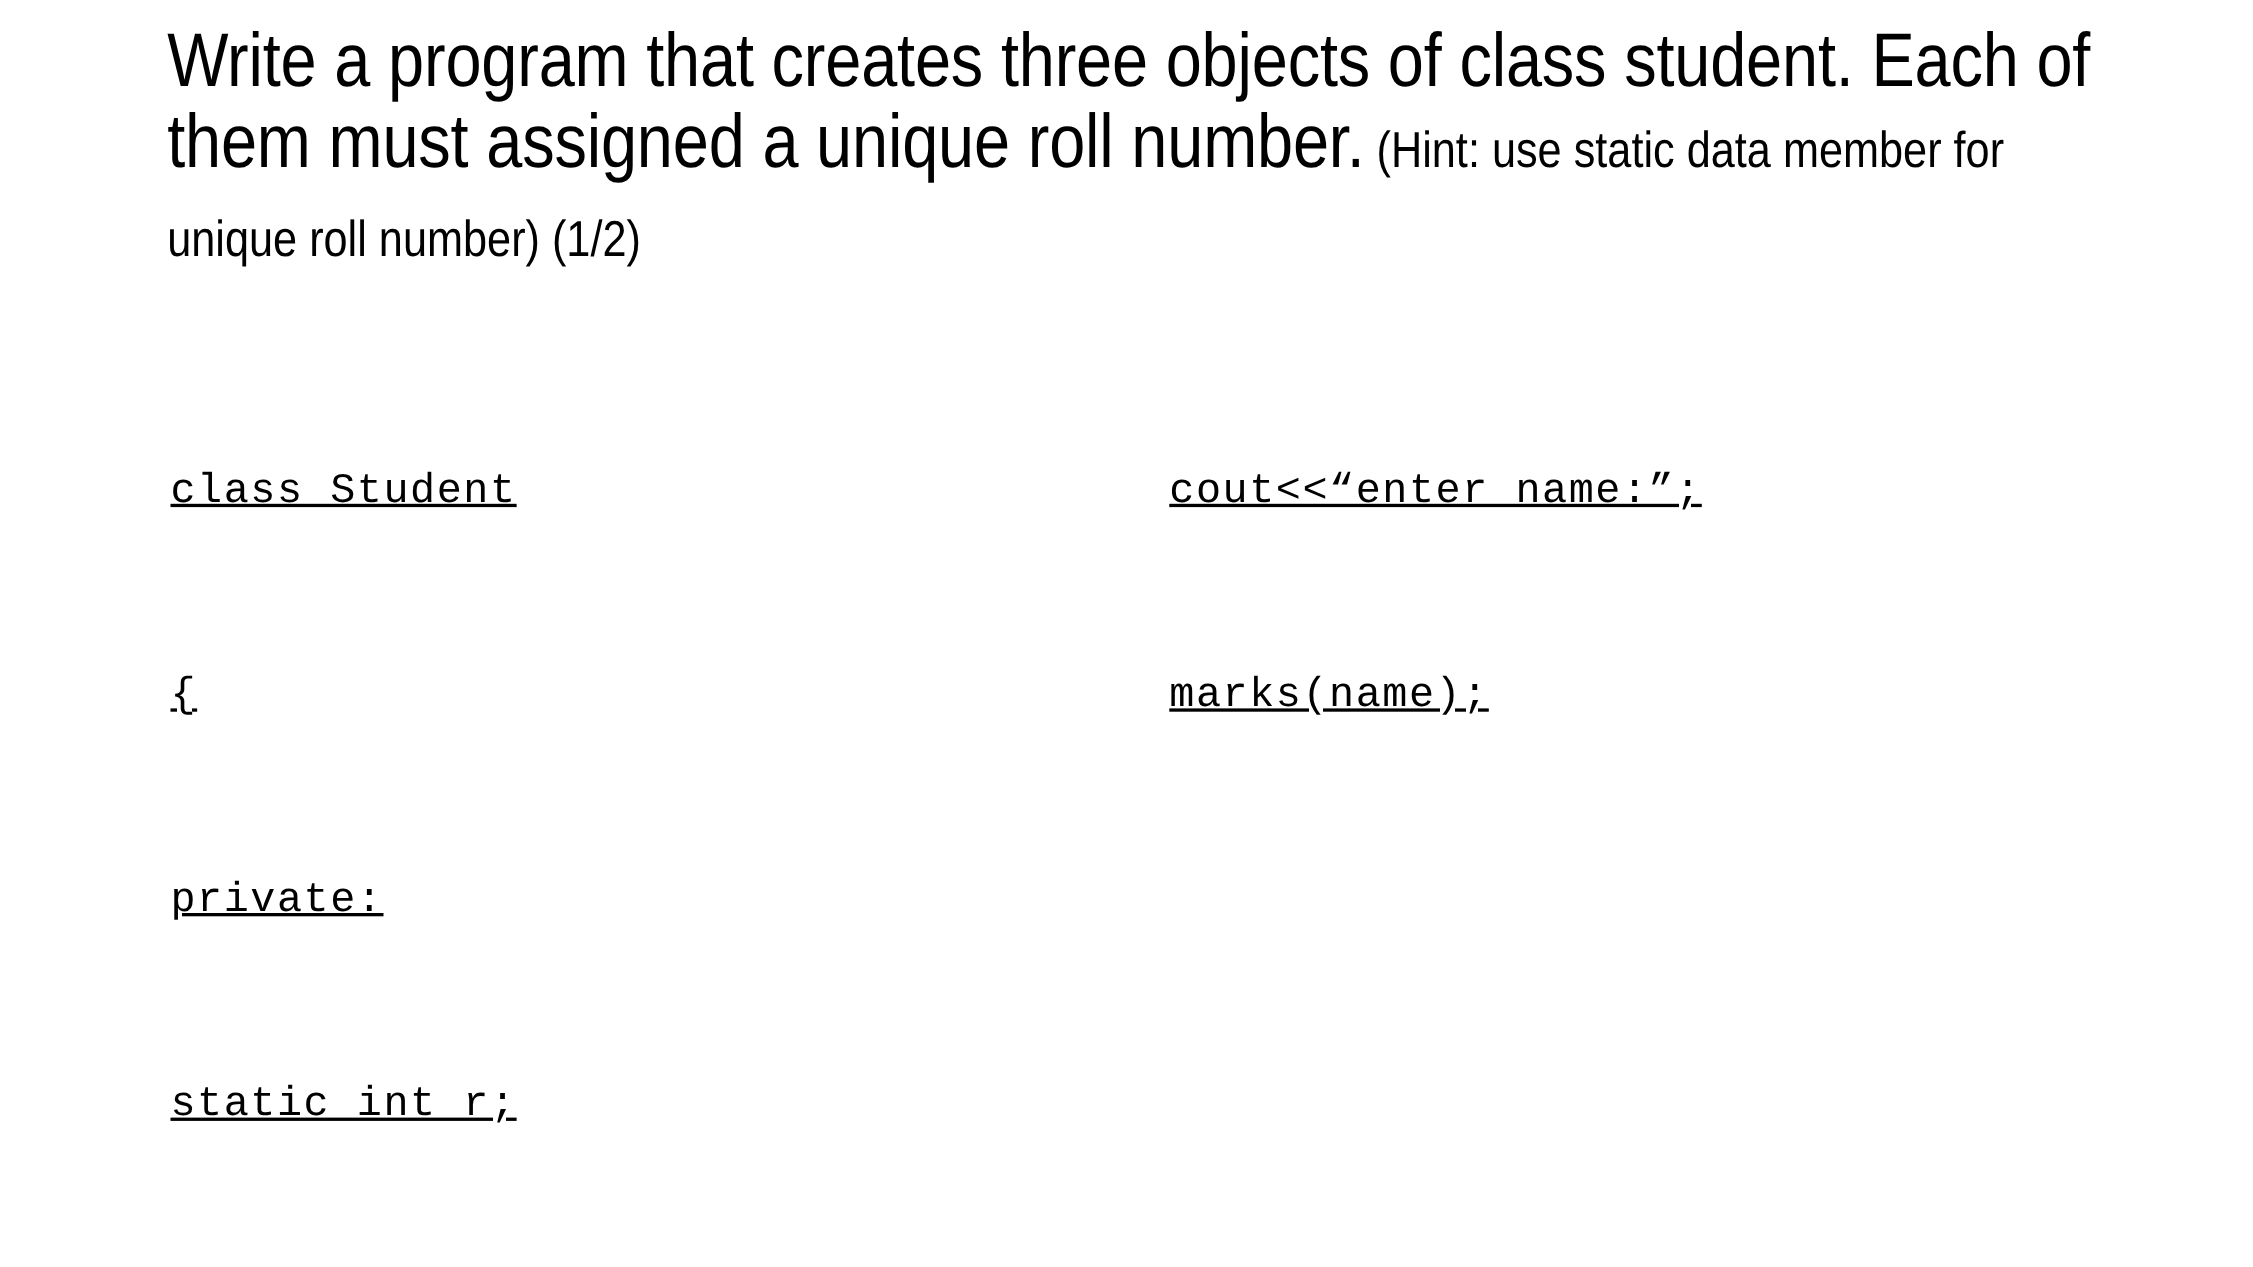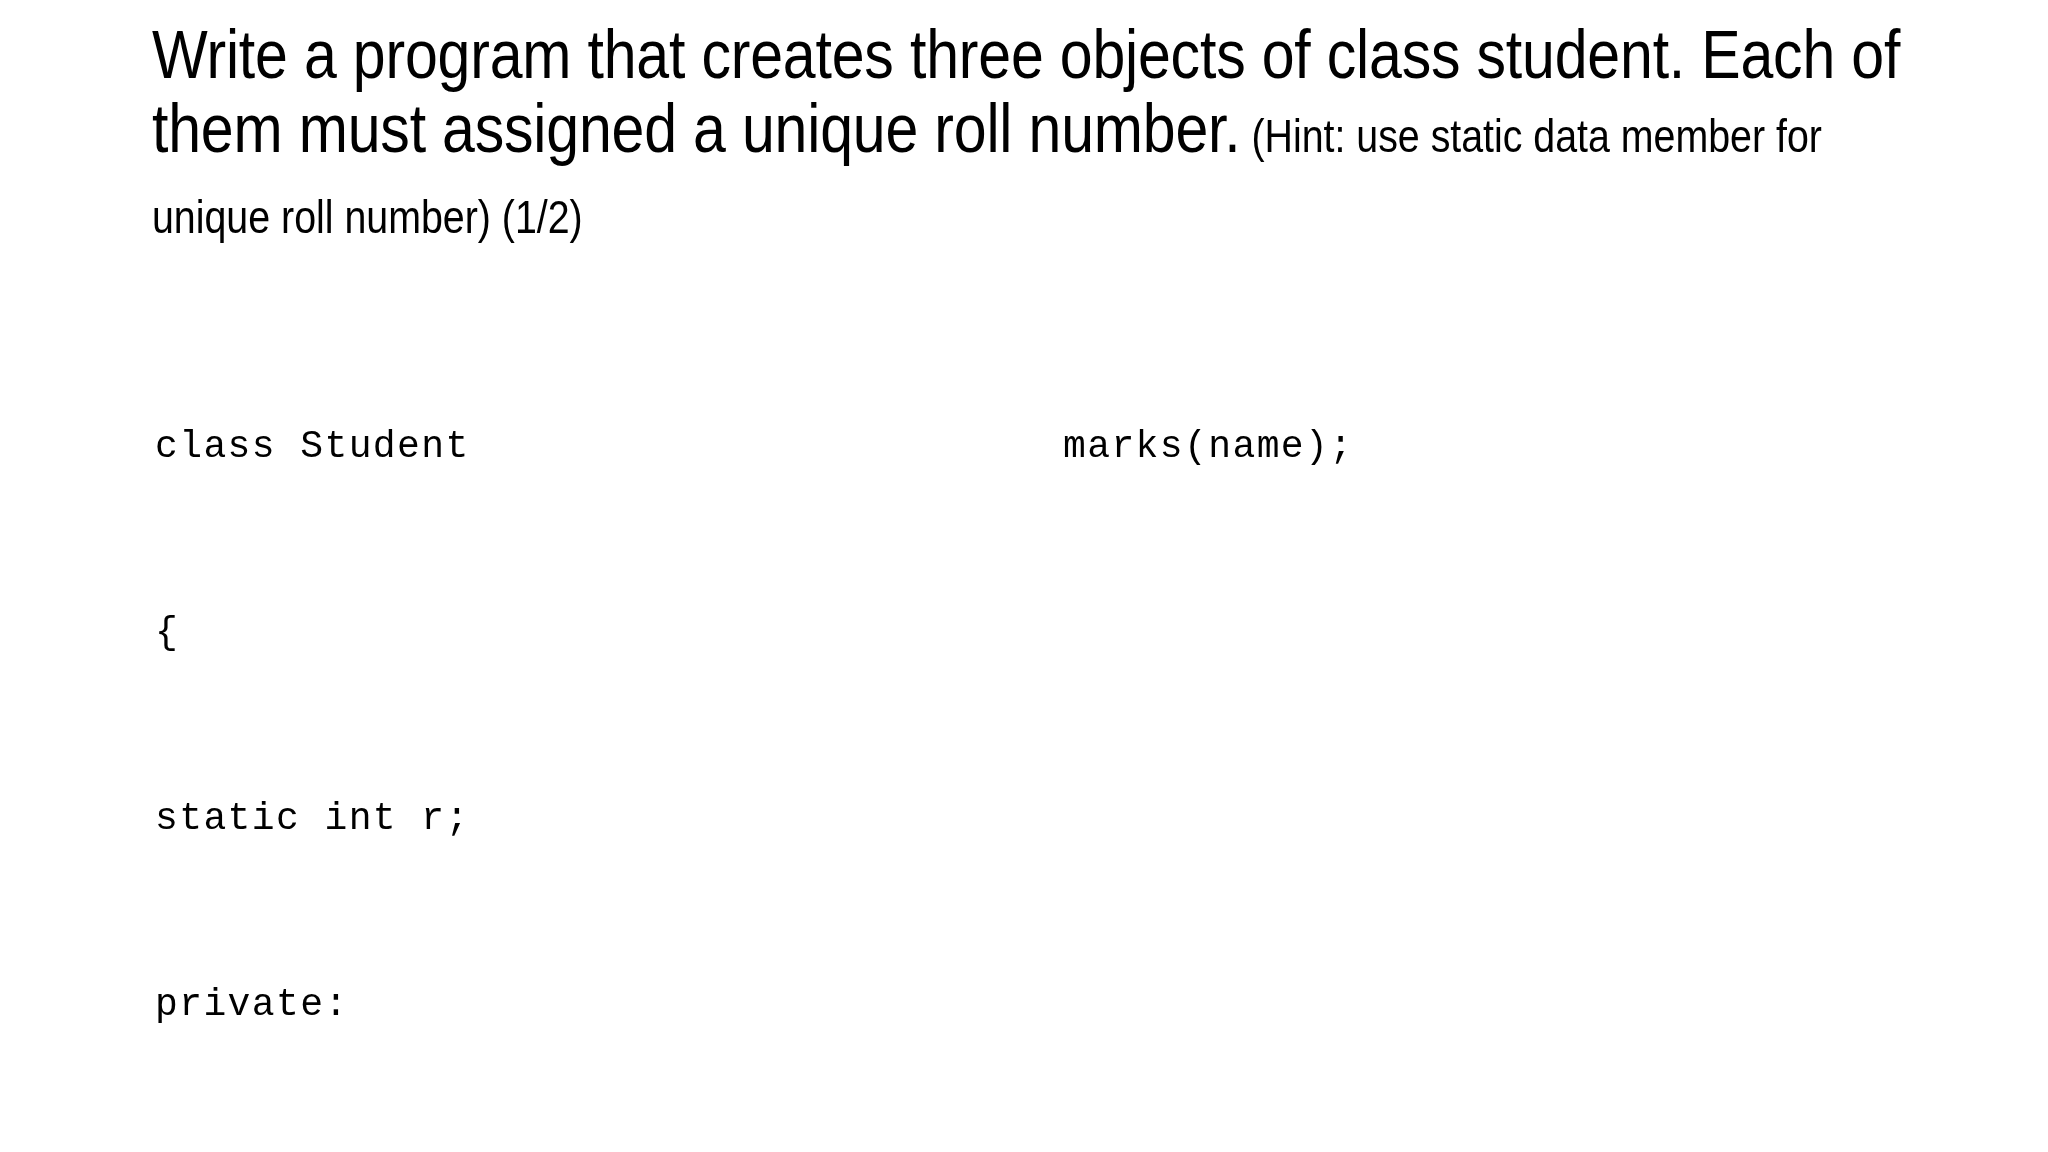--- a/index.html
+++ b/index.html
@@ -74,49 +74,51 @@
   }
 
   .code-col-left  { left: 155px; }
   .code-col-right { left: 1063px; }
 
   .code-line {
     display: block;
     height: 62px;
     line-height: 62px;
     white-space: pre;
+    text-decoration: underline;
   }
 </style>
 </head>
 <body>
 
 <div class="slide">
 
   <div class="title-block">
     <div class="title-text"><span class="title-main">Write a program that creates three objects of class student. Each of them must assigned a unique roll number.</span><span class="title-hint"> (Hint: use static data member for unique roll number)  (1/2)</span></div>
   </div>
 
   <div class="code-area">
 
     <div class="code-col code-col-left">
       <span class="code-line">class Student</span>
       <span class="code-line">{</span>
+      <span class="code-line">private:</span>
       <span class="code-line">static int r;</span>
-      <span class="code-line">private:</span>
       
       
       
       
       
       
       
       
     </div>
 
     <div class="code-col code-col-right">
+      <span class="code-line">cout&lt;&lt;“enter name:”;</span>
       <span class="code-line">marks(name);</span>
       
       
       
       
       
       
       
       
     </div>

